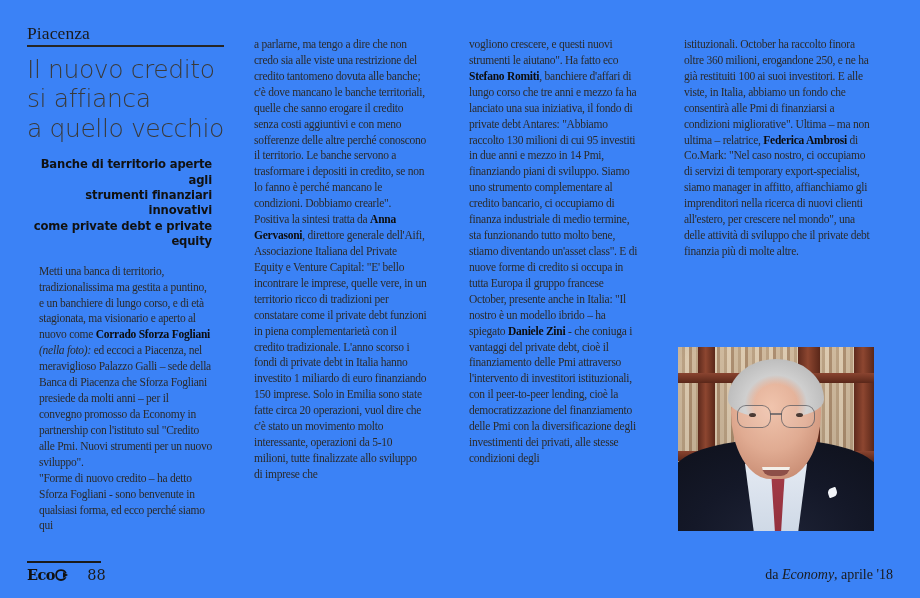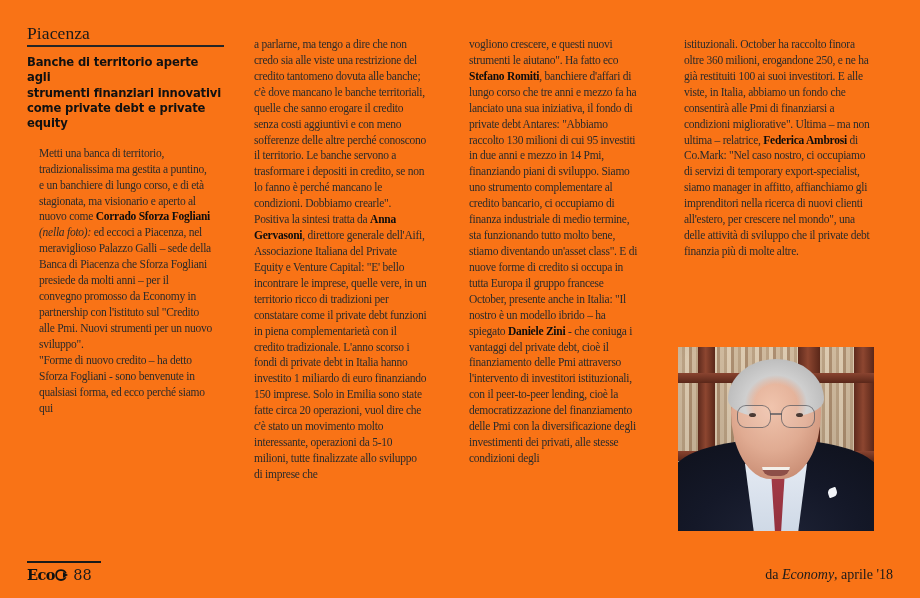--- a/index.html
+++ b/index.html
@@ -15,21 +15,21 @@
     font-family: "Liberation Sans", sans-serif;
     color: #1c1c1c;
     position: relative;
   }
 
   .page {
     position: absolute;
     left: 0; top: 0;
     width: 920px;
     height: 598px;
-    background: #f97316;
+    background: #3b82f6;
   }
 
   
   .columns {
     position: absolute;
     left: 27px;
     top: 24px;
     width: 866px;
     height: 520px;
     display: flex;
@@ -72,22 +72,23 @@
   }
 
   
   .deck {
     font-family: "DejaVu Sans", sans-serif;
     font-weight: 700;
     font-size: 11.6px;
     line-height: 1.33;
     color: #111;
     letter-spacing: -0.15px;
-    margin: 0 0 14px 0;
+    margin: 0 12px 14px 0;
     white-space: pre-line;
+    text-align: right;
   }
 
   
   .body-text {
     font-family: Liberation Serif, serif;
     font-weight: 400;
     font-size: 11.5px;
     line-height: 1.385;
     color: #2b2b2b;
     letter-spacing: -0.25px;
@@ -281,21 +282,21 @@
     width: 74px;
     height: 2px;
     background: #1a1a1a;
   }
   .footer-left {
     position: absolute;
     left: 27px;
     top: 568px;
     display: flex;
     align-items: center;
-    gap: 6px;
+    gap: 20px;
   }
   .logo {
     display: inline-flex;
     align-items: center;
     font-family: "DejaVu Serif", serif;
     font-weight: 700;
     font-size: 14.5px;
     letter-spacing: -0.6px;
     color: #111;
     line-height: 1;
@@ -351,20 +352,23 @@
 
 <div class="page">
 
   <div class="columns">
 
     <div class="col col-1">
 
       <div class="kicker">Piacenza</div>
       <div class="kicker-rule"></div>
 
+      <h1 class="headline">Il nuovo credito
+si affianca
+a quello vecchio</h1>
 
       <div class="deck">Banche di territorio aperte agli
 strumenti finanziari innovativi
 come private debt e private equity</div>
 
       <div class="body-text">
         <p><span>Metti una banca di territorio, tradizionalissima ma gestita a puntino, e un banchiere di lungo corso, e di età stagionata, ma visionario e aperto al nuovo come </span><b>Corrado Sforza Fogliani</b><i> (nella foto):</i><span> ed eccoci a Piacenza, nel meraviglioso Palazzo Galli – sede della Banca di Piacenza che Sforza Fogliani presiede da molti anni – per il convegno promosso da Economy in partnership con l'istituto sul "Credito alle Pmi. Nuovi strumenti per un nuovo sviluppo".</span></p>
         <p>"Forme di nuovo credito – ha detto Sforza Fogliani - sono benvenute in qualsiasi forma, ed ecco perché siamo qui</p>
       </div>
 

